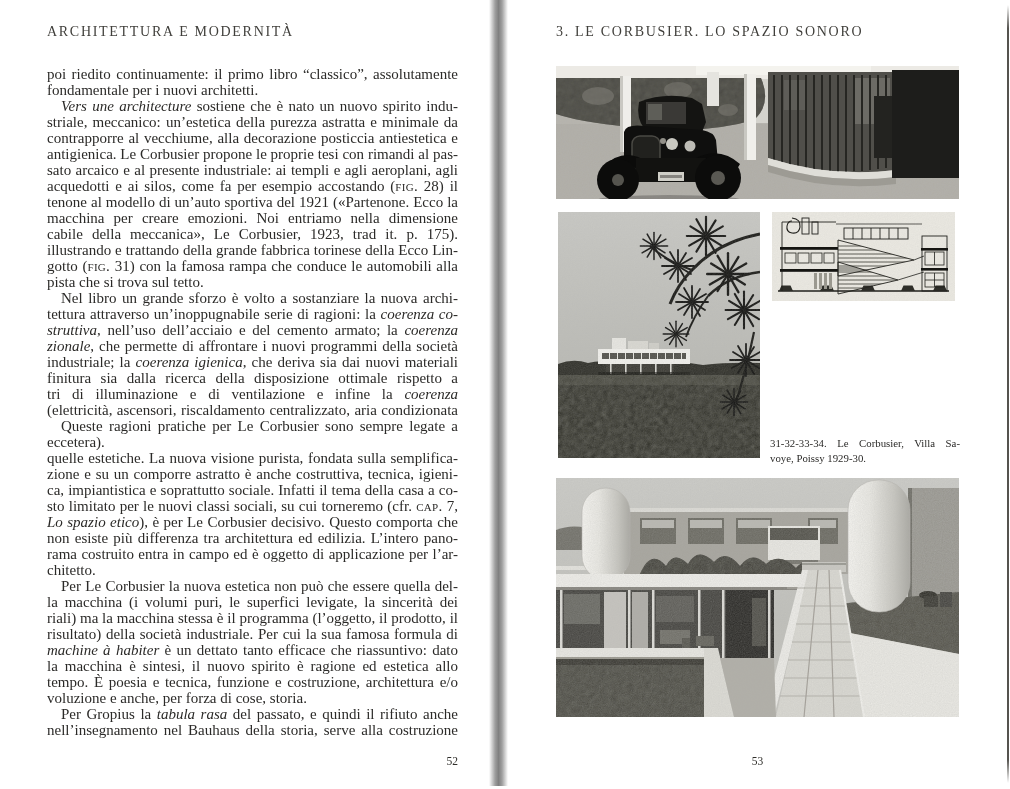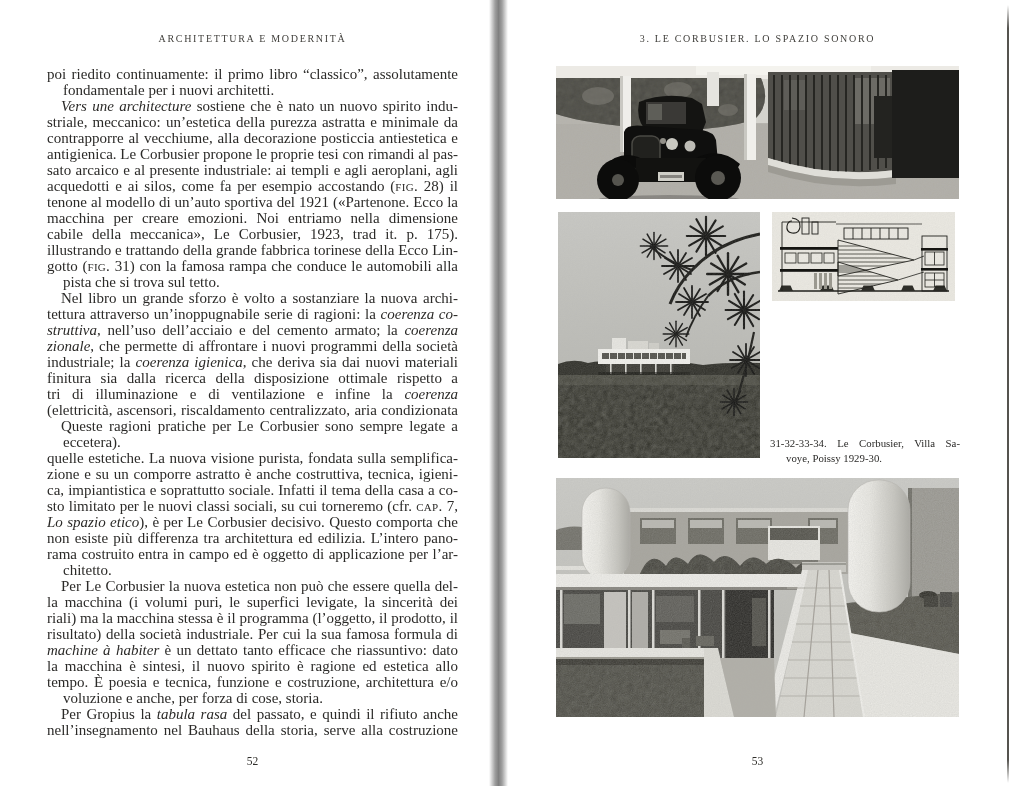--- a/index.html
+++ b/index.html
@@ -1,32 +1,32 @@
 <!DOCTYPE html>
 <html><head>
 <meta charset="utf-8">
 <style>
   html,body{margin:0;padding:0;background:#ffffff;}
   #page{position:relative;width:1010px;height:789px;background:#ffffff;
         font-family:"Liberation Serif",serif;color:#2b2a28;overflow:hidden;}
-  .runhead{position:absolute;top:33px;font-size:10px;letter-spacing:1.7px;
-           color:#403f3b;text-align:center;white-space:nowrap;}
+  .runhead{position:absolute;top:24px;font-size:14px;letter-spacing:1.7px;
+           color:#403f3b;white-space:nowrap;}
   #head-left{left:47px;width:411px;}
   #head-right{left:556px;width:403px;}
   #body-text{position:absolute;left:47px;top:66px;width:411px;}
   .tline{height:16px;line-height:16px;font-size:15px;text-align:justify;
          text-align-last:justify;overflow:hidden;white-space:normal;}
-  .tline.tlast{text-align-last:left;margin-left:16px;}
+  .tline.tlast{text-align-last:left;}
   .tline.tind{text-indent:14px;}
   .it{font-style:italic;}
   .sc{font-variant:small-caps;letter-spacing:.3px;}
   #caption{position:absolute;left:770px;top:436px;width:190px;}
   #caption .tline{height:15px;line-height:15px;font-size:10.8px;}
   .pagenum{position:absolute;top:755px;font-size:11.5px;text-align:center;color:#2f2e2a;}
-  #pn-left{left:47px;width:411px;}
+  #pn-left{left:47px;width:411px;text-align:right;}
   #pn-right{left:556px;width:403px;}
   .gutter{position:absolute;left:489px;top:0;width:19px;height:786px;
     background:linear-gradient(to right,rgba(140,140,140,0),#9e9e9e 32%,#7f7f7f 50%,#9e9e9e 68%,rgba(140,140,140,0));}
   .page-edge{position:absolute;left:1007px;top:5px;width:2px;height:778px;
     background:linear-gradient(to bottom,rgba(85,83,79,0),#55534f 3%,#55534f 97%,rgba(85,83,79,0));}
   .fig{position:absolute;}
   .fig svg{display:block;}
   #fig-car{left:556px;top:66px;}
   #fig-villa{left:558px;top:212px;}
   #fig-section{left:772px;top:212px;}

